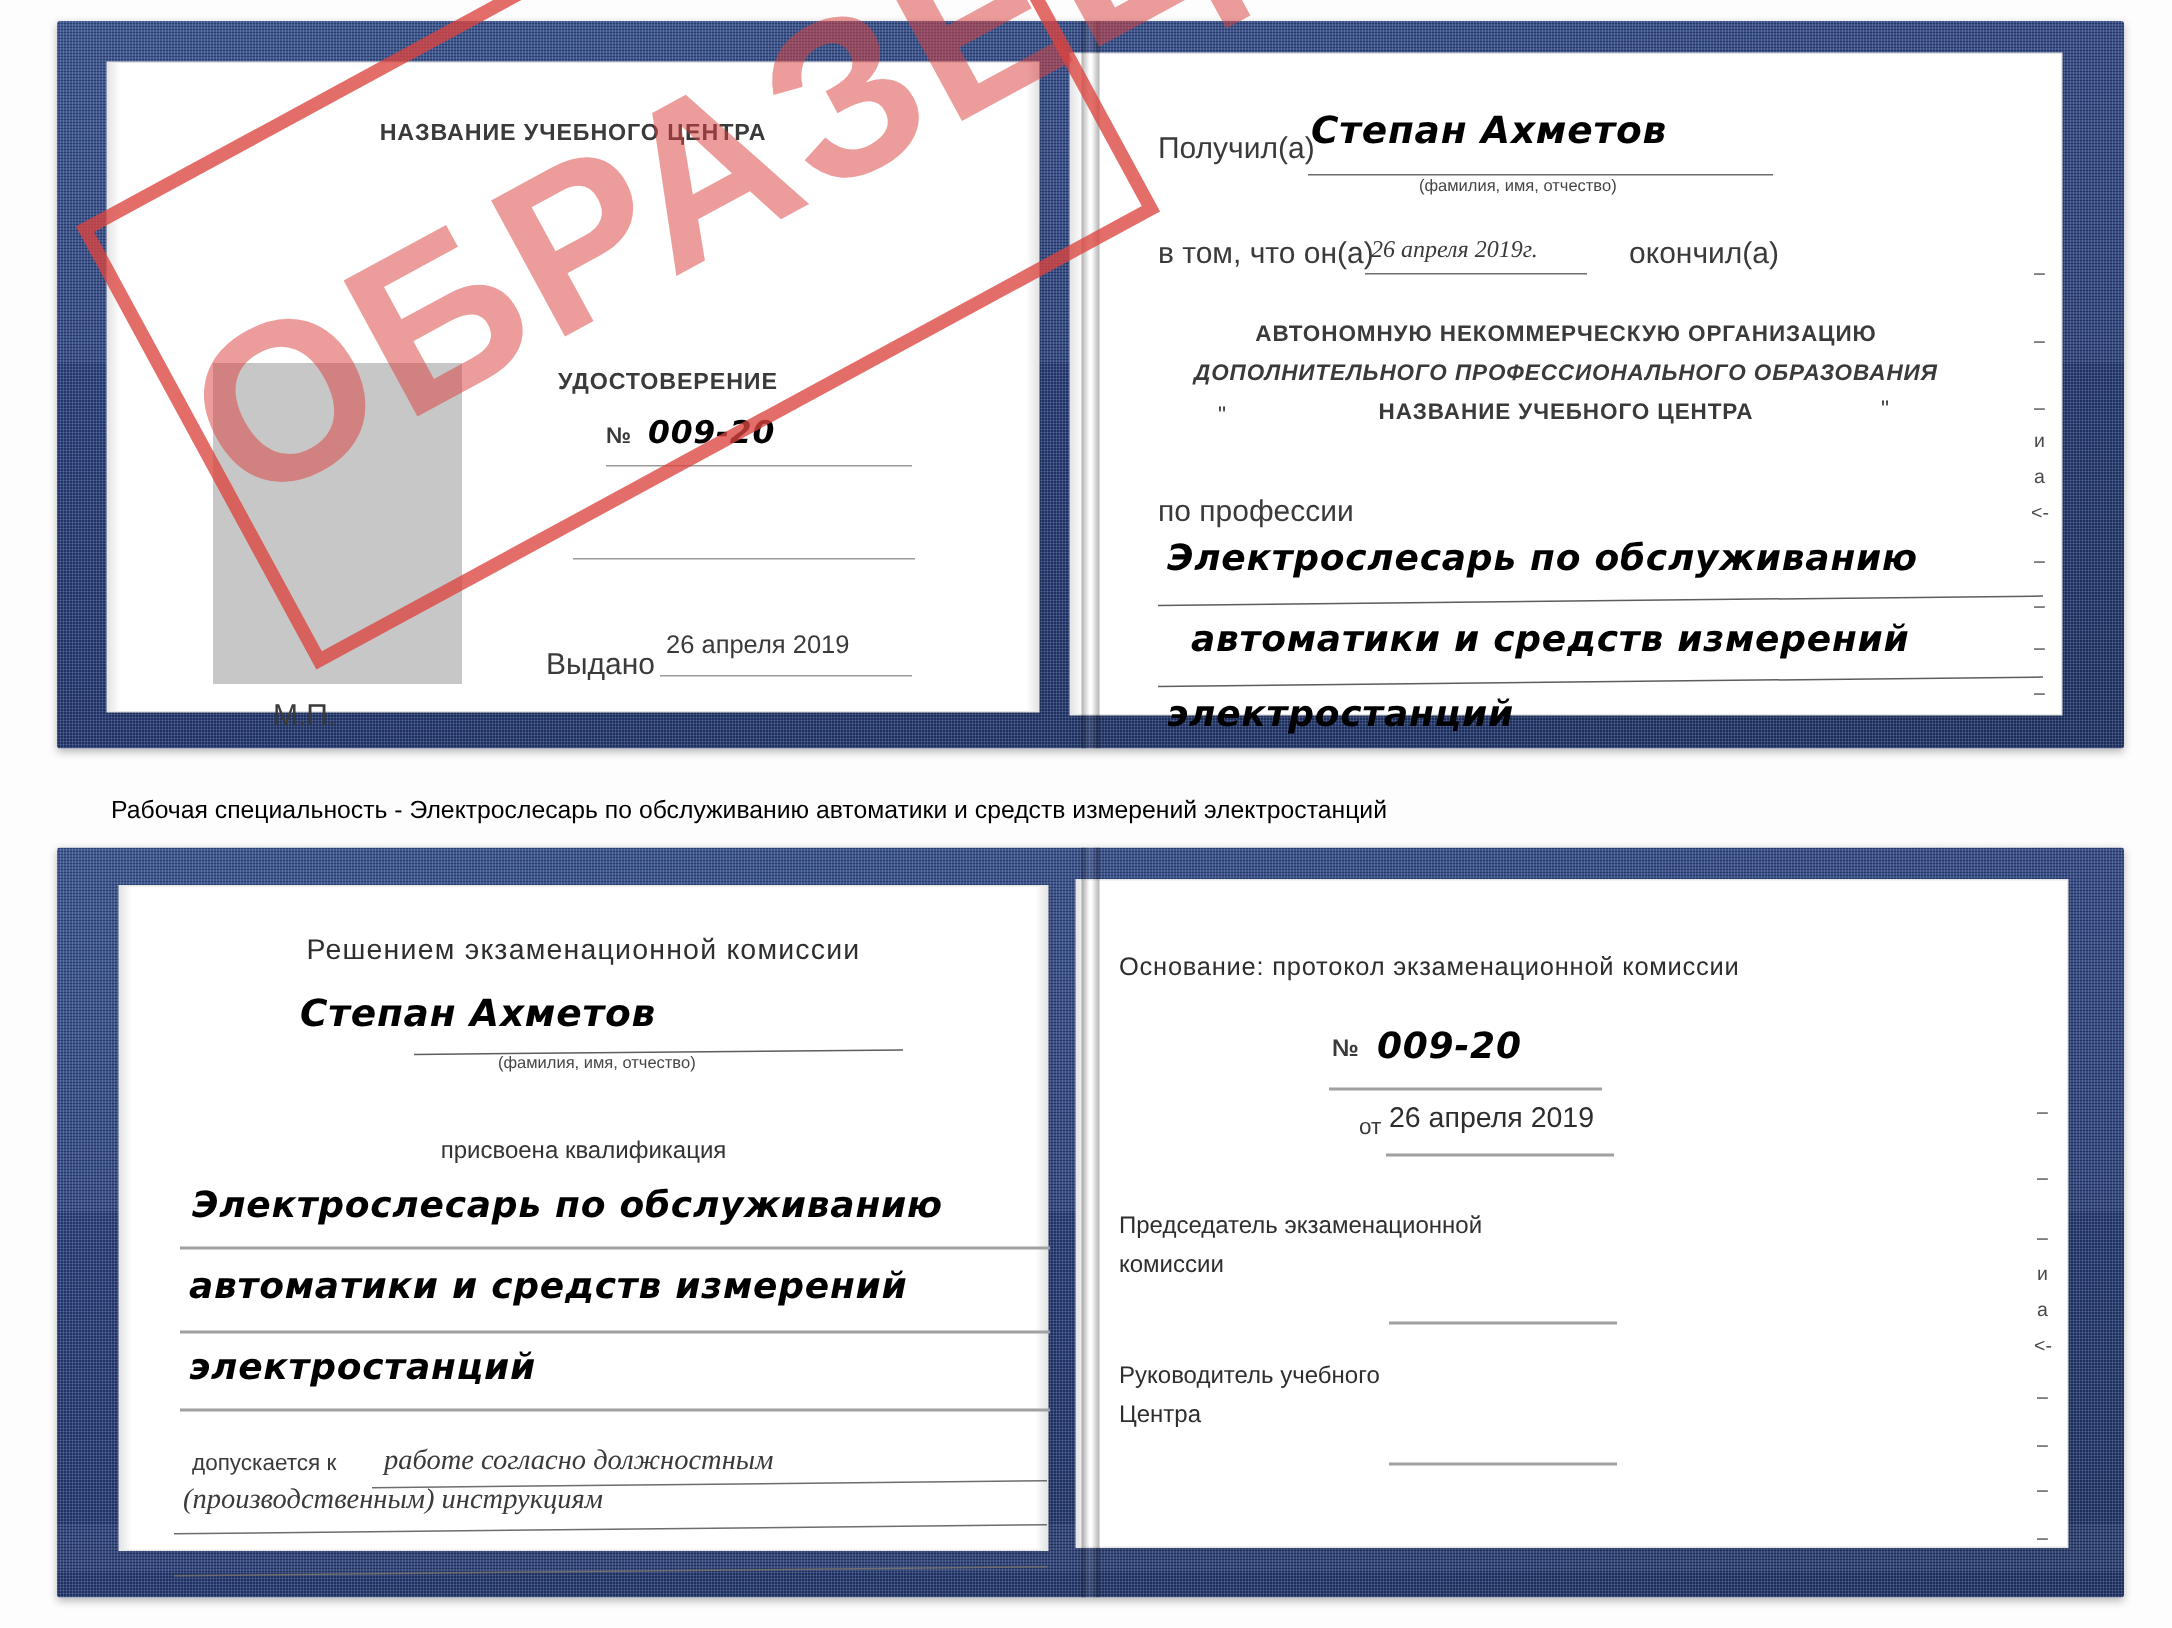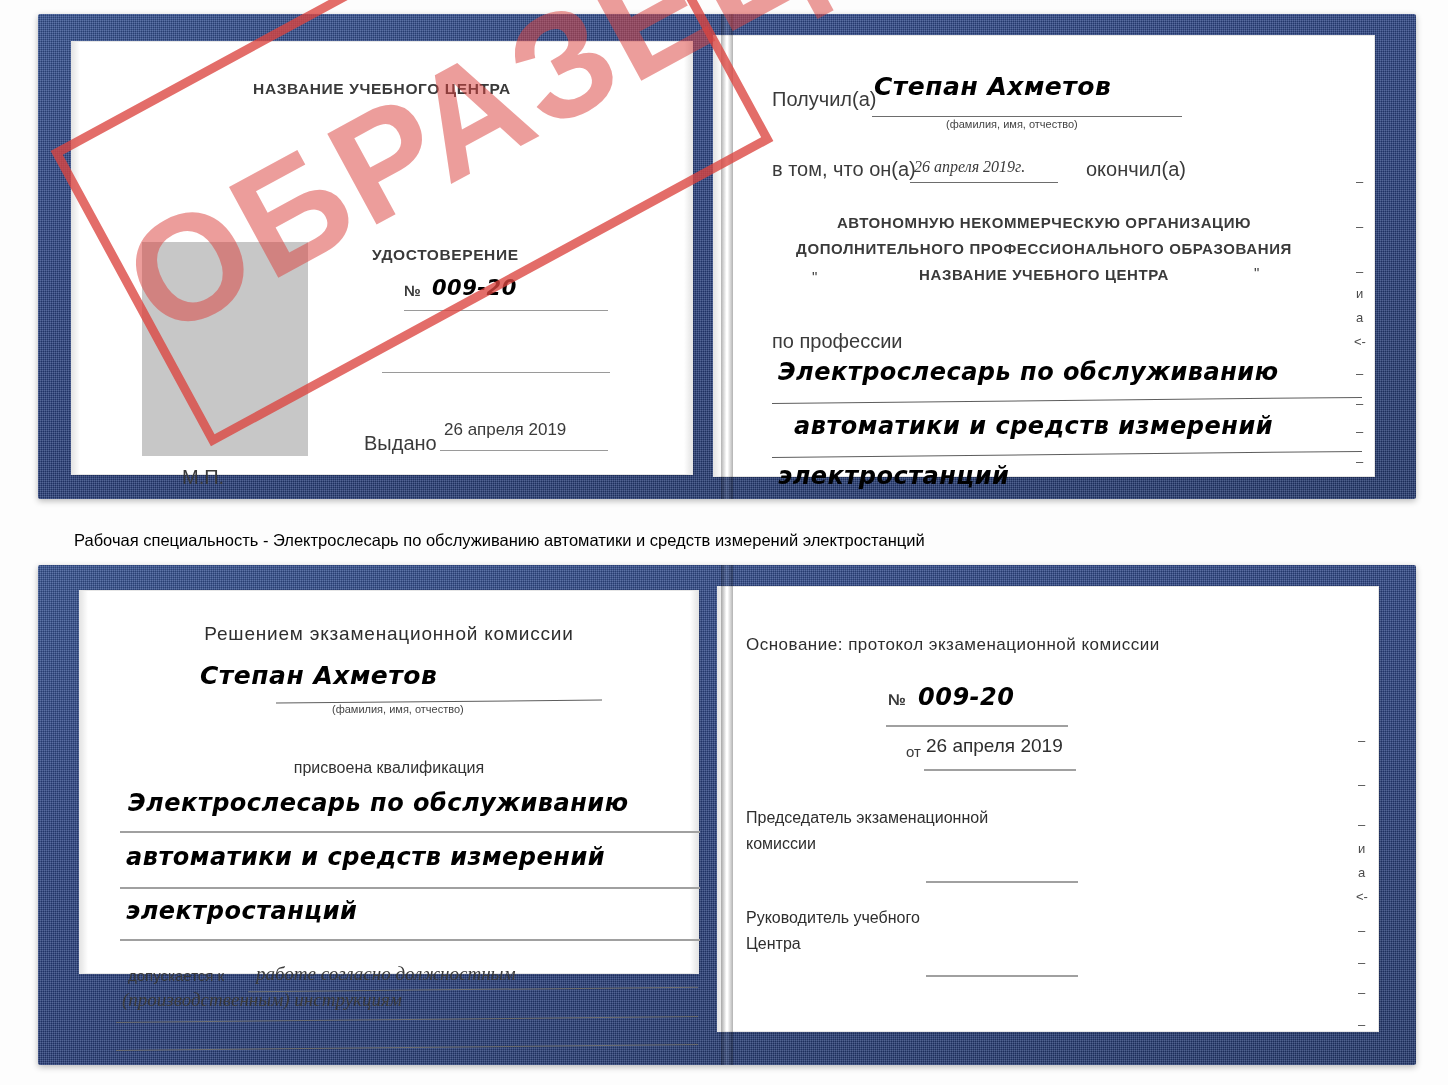--- a/index.html
+++ b/index.html
@@ -28,21 +28,21 @@
   .book-top{left:38px;top:14px;width:1378px;height:485px;}
   .book-bot{left:38px;top:565px;width:1378px;height:500px;}
 
   
   .leaf{
     position:absolute;background:#ffffff;
     box-shadow:0 0 0 1px #e6e6e6, 1px 1px 4px rgba(0,0,0,.18);
   }
   .leaf-tl{left:34px;top:28px;width:620px;height:432px;}
   .leaf-tr{left:676px;top:22px;width:660px;height:440px;}
-  .leaf-bl{left:42px;top:26px;width:618px;height:382px;}
+  .leaf-bl{left:42px;top:26px;width:618px;height:442px;}
   .leaf-br{left:680px;top:22px;width:660px;height:444px;}
   .leaf .shadow-edge{
     position:absolute;left:0;top:0;bottom:0;width:8px;
     background:linear-gradient(90deg,rgba(0,0,0,.10),rgba(0,0,0,0));
   }
   .leaf .shadow-edge.right{left:auto;right:0;background:linear-gradient(270deg,rgba(0,0,0,.10),rgba(0,0,0,0));}
 
   .ttl{font-size:15.5px;letter-spacing:.6px;font-weight:700;color:#3a3a3a;}
   .lbl{font-size:20px;color:#3a3a3a;}
   .small{font-size:11px;color:#444;}
@@ -121,21 +121,21 @@
       <div class="hand" style="position:absolute;left:160px;top:36px;font-size:25px;">Степан Ахметов</div>
       <div class="uline dark" style="position:absolute;left:158px;top:80px;width:310px;"></div>
       <div class="small" style="position:absolute;left:232px;top:82px;">(фамилия, имя, отчество)</div>
 
       <div class="lbl" style="position:absolute;left:58px;top:122px;">в том, что он(а)</div>
       <div class="serif-it" style="position:absolute;left:200px;top:122px;font-size:16px;">26 апреля 2019г.</div>
       <div class="uline dark" style="position:absolute;left:196px;top:146px;width:148px;"></div>
       <div class="lbl" style="position:absolute;left:372px;top:122px;">окончил(а)</div>
 
       <div class="ttl" style="position:absolute;left:0;right:0;top:178px;text-align:center;font-size:15px;">АВТОНОМНУЮ НЕКОММЕРЧЕСКУЮ ОРГАНИЗАЦИЮ</div>
-      <div class="ttl" style="position:absolute;left:0;right:0;top:204px;text-align:center;font-size:15px;">ДОПОЛНИТЕЛЬНОГО ПРОФЕССИОНАЛЬНОГО ОБРАЗОВАНИЯ</div>
+      <div class="ttl" style="position:absolute;left:0;right:0;top:204px;text-align:center;font-size:15px;font-style:italic;">ДОПОЛНИТЕЛЬНОГО ПРОФЕССИОНАЛЬНОГО ОБРАЗОВАНИЯ</div>
       <div style="position:absolute;left:98px;top:232px;font-size:15px;color:#3a3a3a;">"</div>
       <div class="ttl" style="position:absolute;left:0;right:0;top:230px;text-align:center;font-size:15px;">НАЗВАНИЕ УЧЕБНОГО ЦЕНТРА</div>
       <div style="position:absolute;left:540px;top:228px;font-size:15px;color:#3a3a3a;">"</div>
 
       <div class="lbl" style="position:absolute;left:58px;top:294px;">по профессии</div>
 
       <div class="hand" style="position:absolute;left:64px;top:322px;font-size:24px;">Электрослесарь по обслуживанию</div>
       <div style="position:absolute;left:58px;top:364px;width:590px;height:1px;background:#5d5d5d;transform:rotate(-0.6deg);"></div>
 
       <div class="hand" style="position:absolute;left:80px;top:376px;font-size:24px;">автоматики и средств измерений</div>

